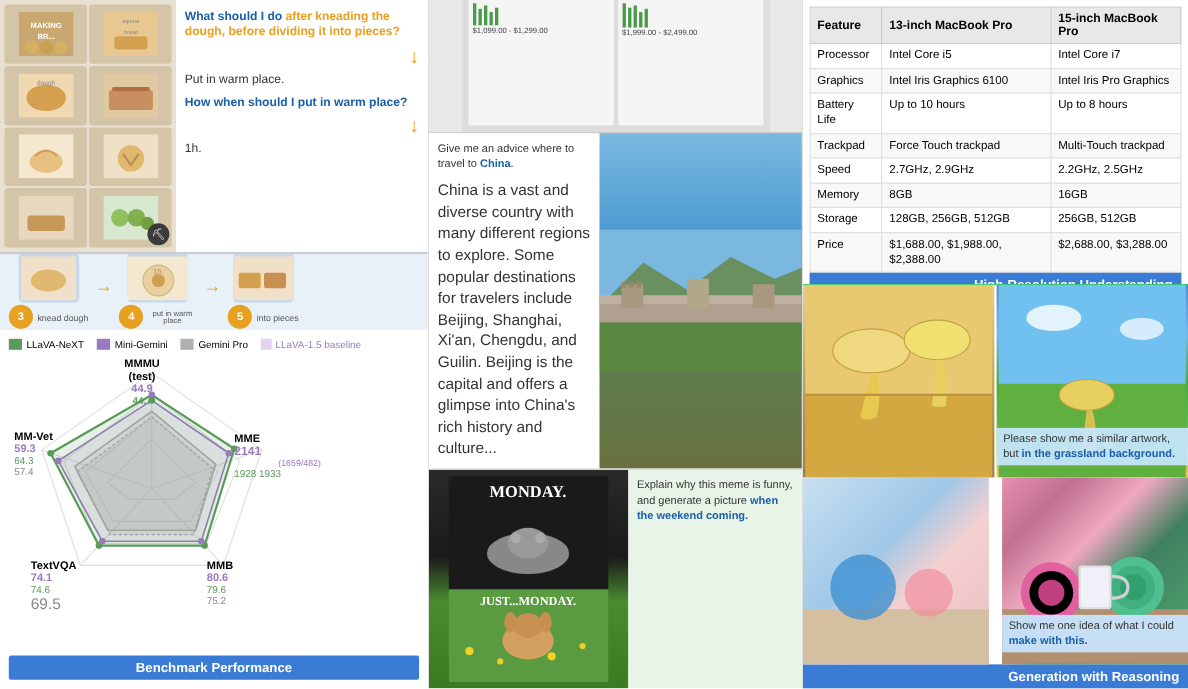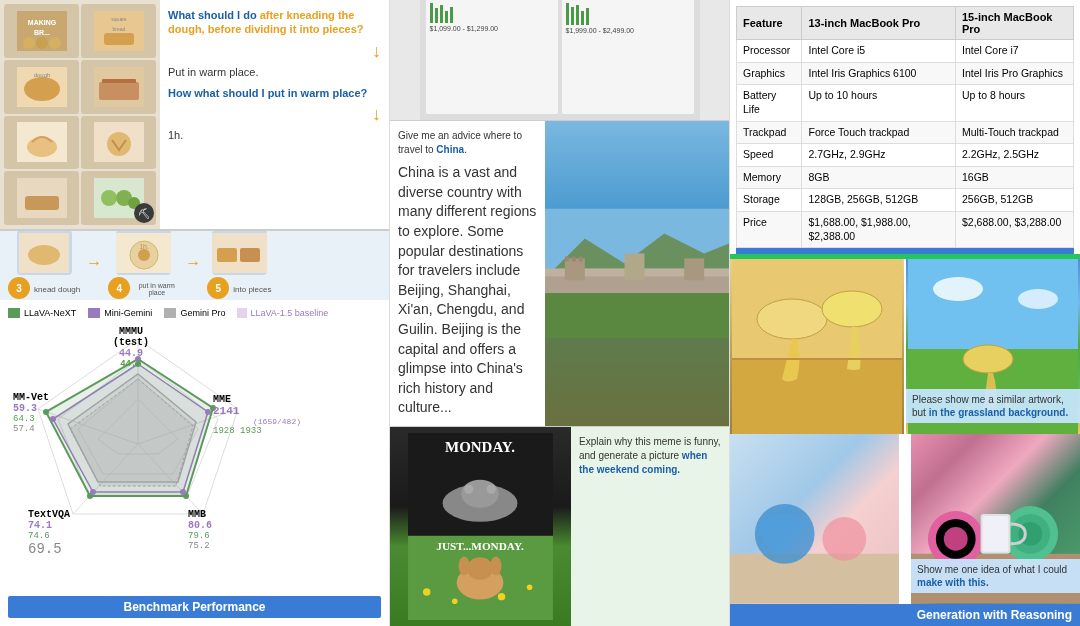--- a/index.html
+++ b/index.html
@@ -169,21 +169,20 @@
 
     .legend-color {
       width: 12px;
       height: 10px;
     }
 
     .chart-area {
       flex: 1;
       display: flex;
       position: relative;
-      font-family: Liberation Mono, monospace;
     }
 
     .radar-chart {
       width: 260px;
       height: 240px;
     }
 
     .benchmark-title {
       background: #3a7bd5;
       color: #fff;
@@ -331,21 +330,21 @@
       flex: 1;
       display: flex;
       flex-direction: column;
     }
 
     
     .table-section {
       height: 280px;
       padding: 6px;
       background: #fff;
-      border-bottom: 5px solid #22c55e;
+      border-bottom: 1px solid #22c55e;
       overflow-y: auto;
     }
 
     .feature-table {
       width: 100%;
       border-collapse: collapse;
       font-size: 10.5px;
     }
 
     .feature-table th {
@@ -557,21 +556,21 @@
       </div>
 
       <div class="bread-qa">
         <div class="qa-question">
           <span>What should I do </span>
           <span style="color:#e8a020;font-weight:bold">after kneading the dough, before dividing it into pieces?</span>
         </div>
         <div class="arrow-down">↓</div>
         <div class="qa-answer">Put in warm place.</div>
         <div class="qa-question">
-          <span style="color:#1a5fa8;font-weight:bold">How what</span>
+          <span style="color:#1a5fa8;font-weight:bold">How when</span>
           <span> should I put in warm place?</span>
         </div>
         <div class="arrow-down">↓</div>
         <div class="qa-answer">1h.</div>
       </div>
     </div>
 
     <div class="bread-steps">
       <div class="step-item">
         <div class="step-img">

